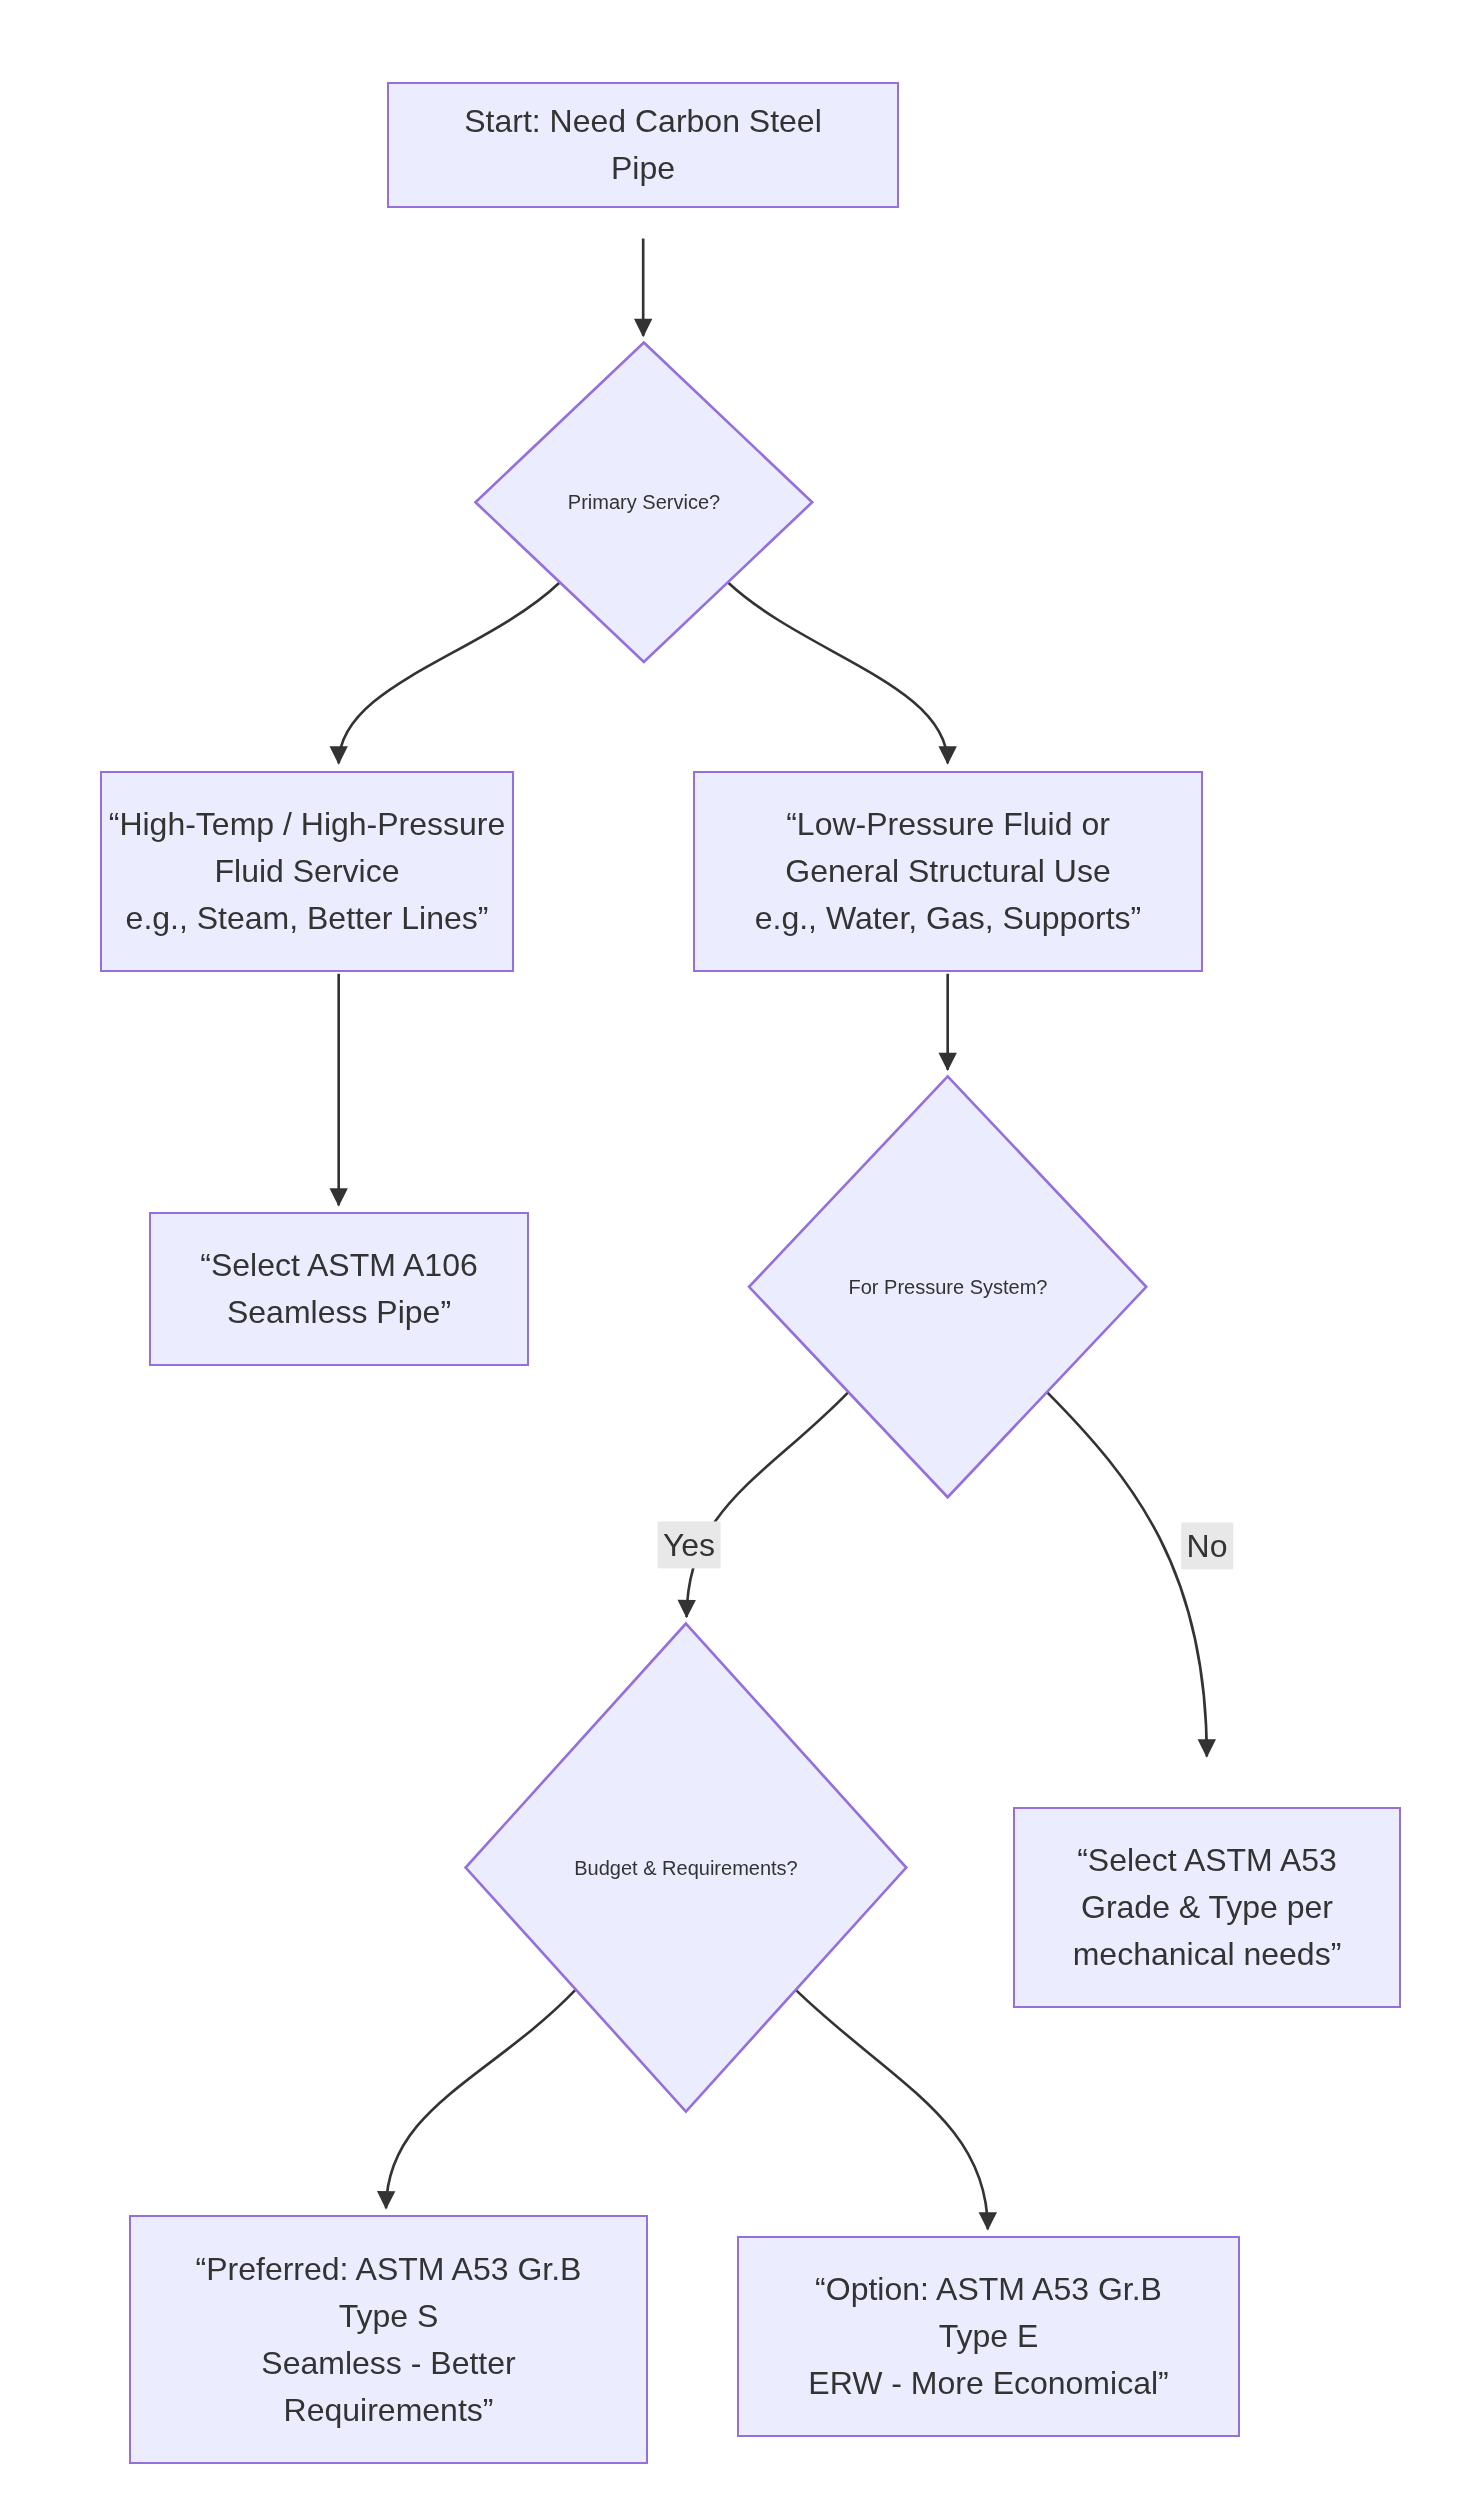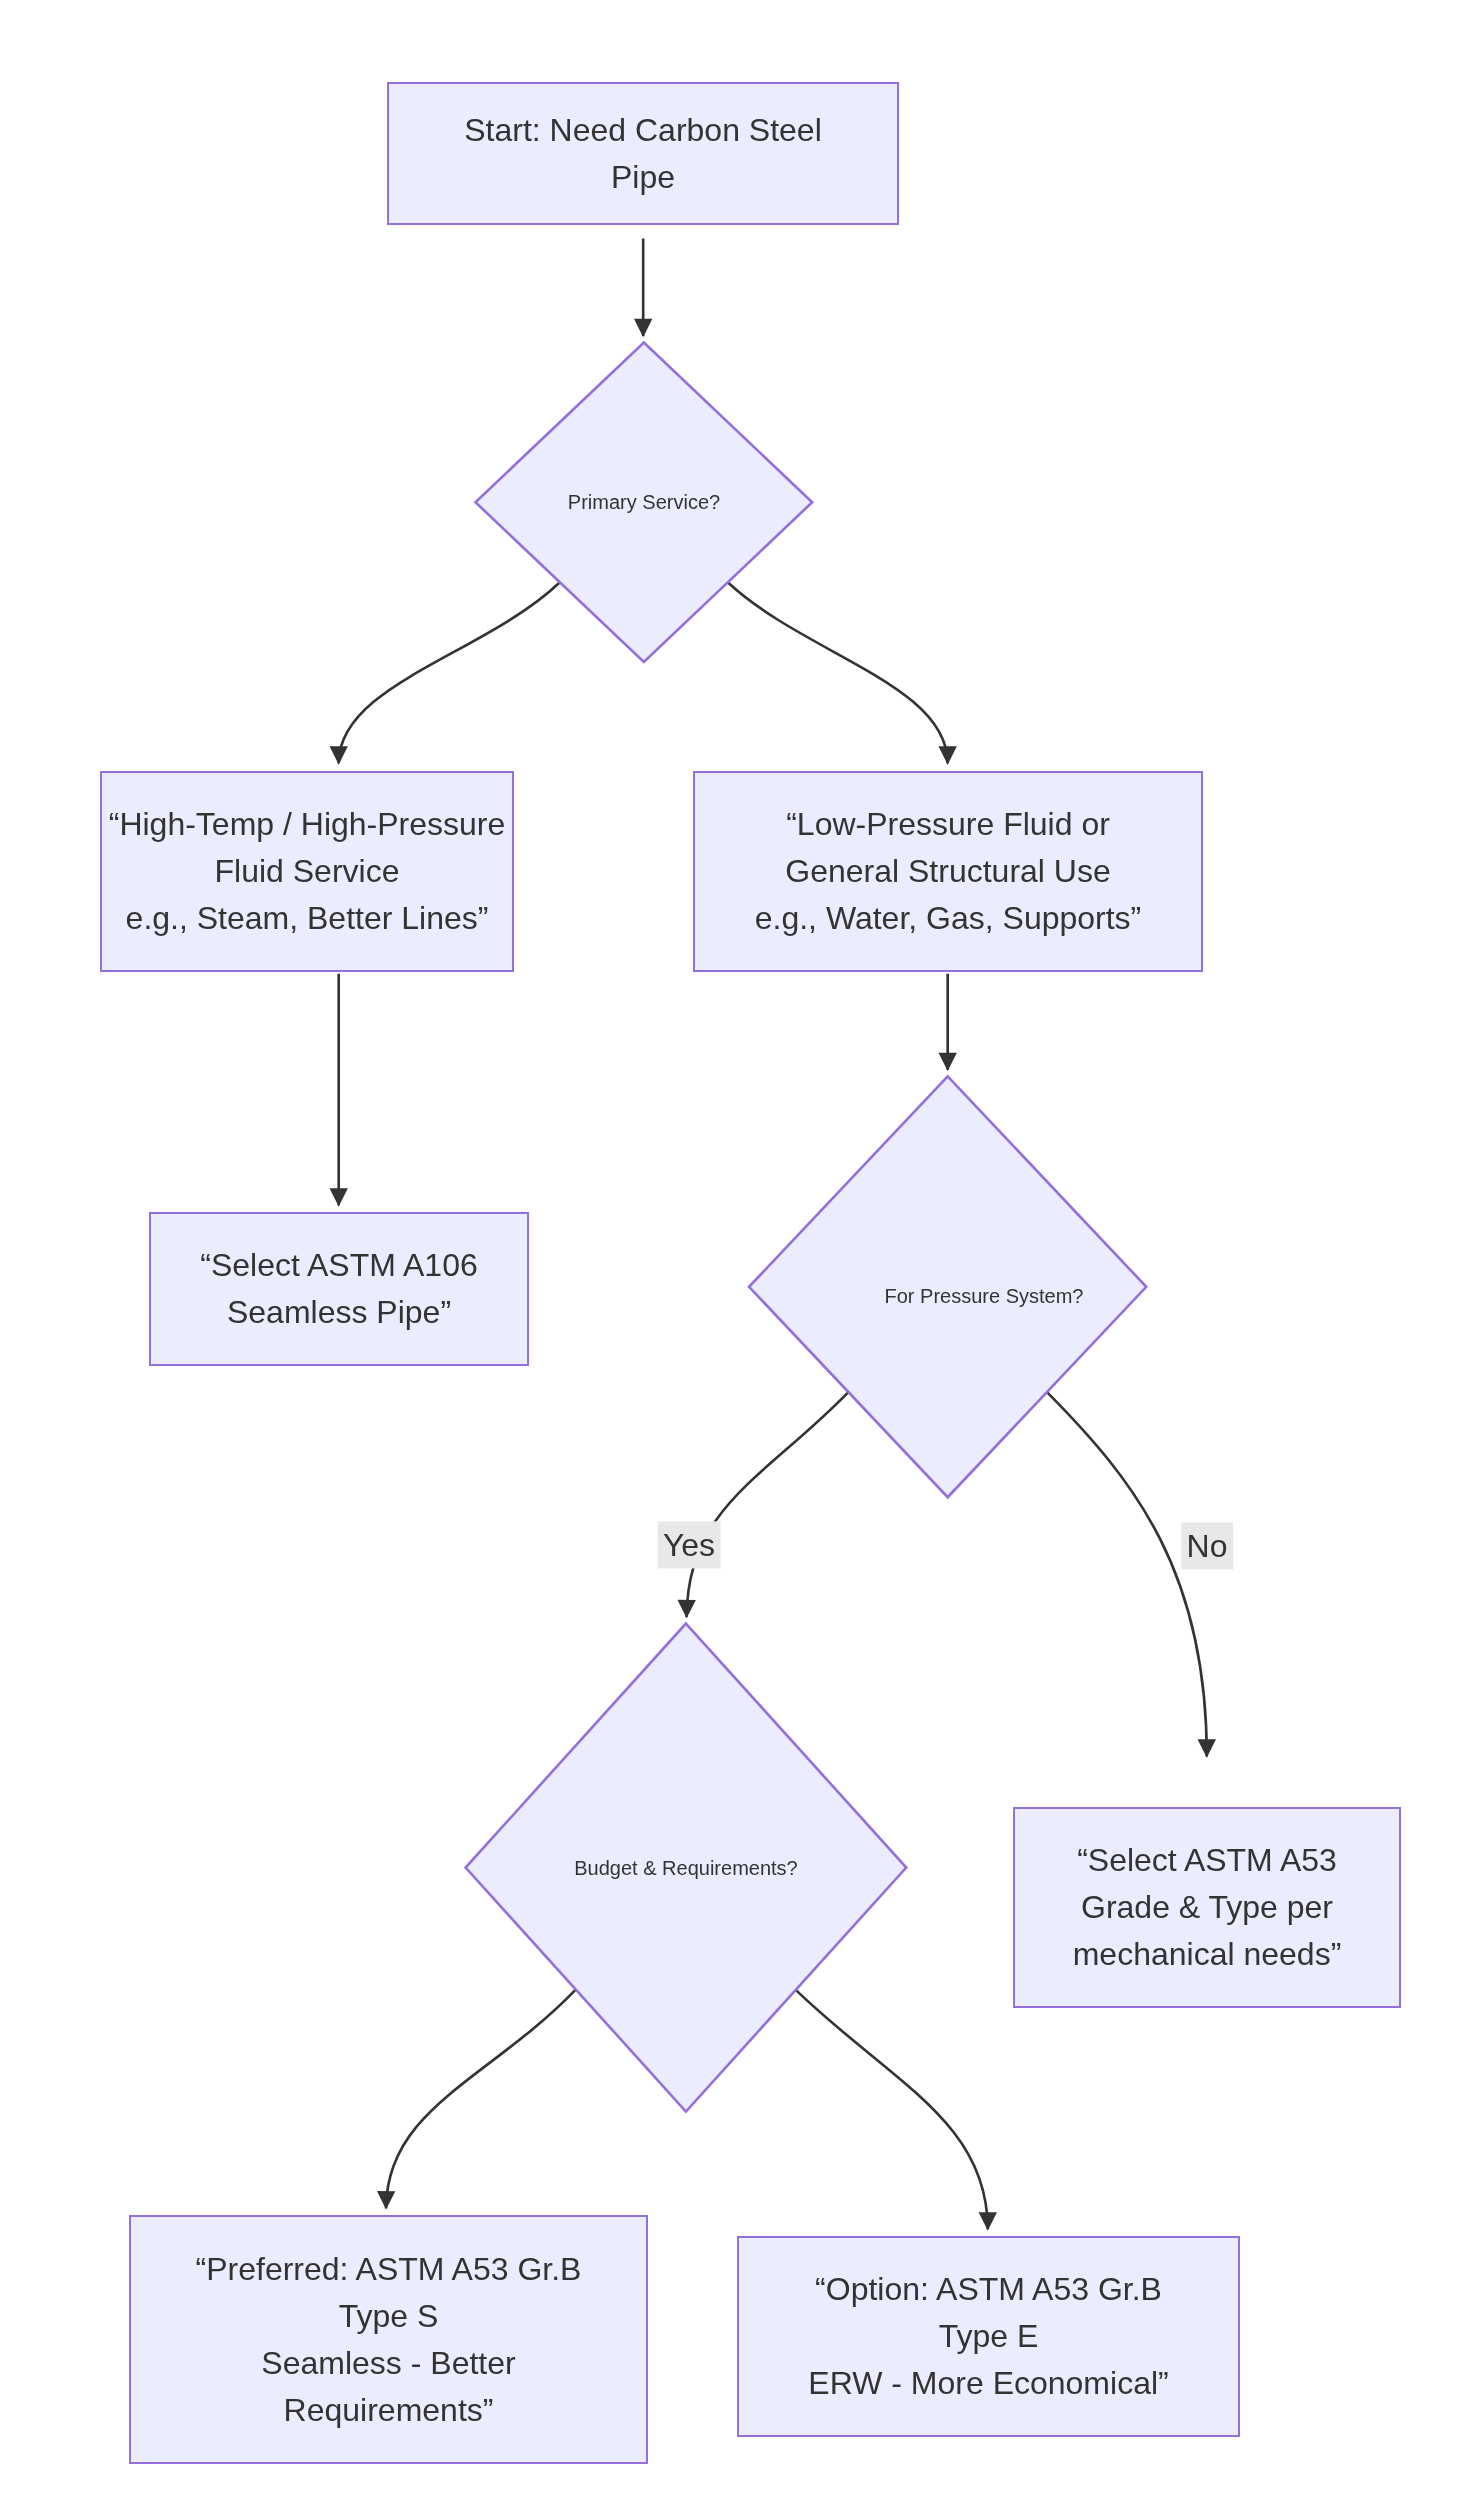--- a/index.html
+++ b/index.html
@@ -73,21 +73,21 @@
     <path class="edge" d="M 1290 2116 C 1165 2245, 1045 2290, 1044 2458" marker-end="url(#arrow)" stroke="#333333"></path>
     <path class="edge" d="M 1592 2116 C 1725 2250, 1835 2390, 1835 2670" marker-end="url(#arrow)" stroke="#333333"></path>
     <path class="edge" d="M 875 3025 C 745 3160, 588 3205, 587 3357" marker-end="url(#arrow)" stroke="#333333"></path>
     <path class="edge" d="M 1210 3025 C 1355 3165, 1502 3225, 1502 3389" marker-end="url(#arrow)" stroke="#333333"></path>
 
     <polygon class="diamond-shape" points="979,520 1235,763 979,1006 723,763" fill="#ECECFF" stroke="#9370DB"></polygon>
     <polygon class="diamond-shape" points="1441,1636 1743,1956 1441,2276 1139,1956" fill="#ECECFF" stroke="#9370DB"></polygon>
     <polygon class="diamond-shape" points="1043,2468 1378,2839 1043,3210 708,2839" fill="#ECECFF" stroke="#9370DB"></polygon>
   </svg>
 
-  <div class="node" style="left:387px; top:82px; width:512px; height:143px;text-align:center;">
+  <div class="node" style="left:387px; top:82px; width:512px; height:126px;text-align:center;">
     <div class="line">Start: Need Carbon Steel</div>
     <div class="line">Pipe</div>
   </div>
 
   <div class="node" style="left:100px; top:771px; width:414px; height:201px;">
     <div class="line">“High-Temp / High-Pressure</div>
     <div class="line">Fluid Service</div>
     <div class="line">e.g., Steam, Better Lines”</div>
   </div>
 
@@ -115,20 +115,20 @@
     <div class="line">Requirements”</div>
   </div>
 
   <div class="node" style="left:737px; top:2236px; width:503px; height:201px;">
     <div class="line">“Option: ASTM A53 Gr.B</div>
     <div class="line">Type E</div>
     <div class="line">ERW - More Economical”</div>
   </div>
 
   <div class="diamond-label" style="left:644px; top:502px;">Primary Service?</div>
-  <div class="diamond-label" style="left:984px; top:1287px;margin-top:9px;">For Pressure System?</div>
+  <div class="diamond-label" style="left:948px; top:1287px;">For Pressure System?</div>
   <div class="diamond-label" style="left:686px; top:1868px;">Budget &amp; Requirements?</div>
 
   <div class="edge-label" style="left:689px; top:1545px;">Yes</div>
   <div class="edge-label" style="left:1207px; top:1546px;">No</div>
 
 </div>
 
 
 </body></html>

